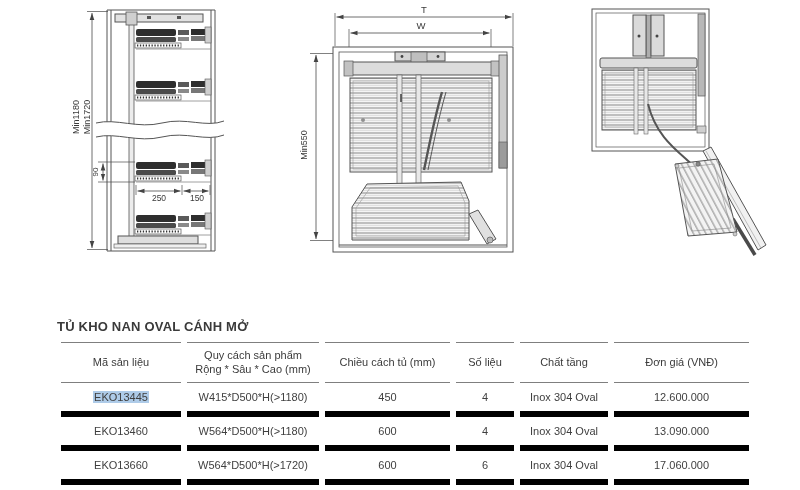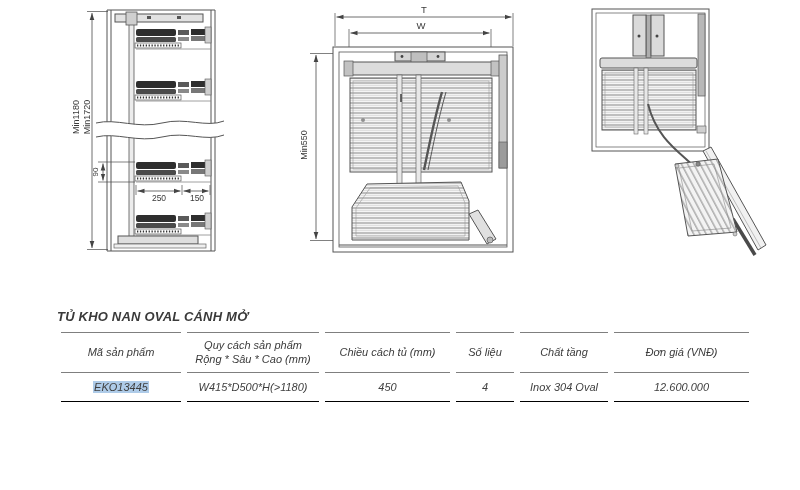--- a/index.html
+++ b/index.html
@@ -11,36 +11,36 @@
   .drawings{position:absolute;left:0;top:0;width:800px;height:275px;}
   .drawing{position:absolute;}
   .drawing text{font-family:"Liberation Sans","DejaVu Sans",sans-serif;fill:#3a3a3a;}
   #front-view{left:50px;top:2px;}
   #plan-view{left:283px;top:2px;}
   #open-view{left:585px;top:4px;}
   .dim{stroke:#4a4a4a;stroke-width:0.8;}
   .ext{stroke:#4a4a4a;stroke-width:0.7;}
   .ln{stroke:#555;fill:none;}
 
-  .section{position:absolute;left:55px;top:309px;width:702px;font-style:italic;}
+  .section{position:absolute;left:55px;top:319px;width:702px;}
   .section h2{
     margin:0 0 8px 2px;font-size:13px;font-weight:700;color:#3a3a3a;
     letter-spacing:0.2px;
   }
   table.spec{
     width:700px;border-collapse:separate;border-spacing:6px 0;
     font-size:11px;color:#3f3f3f;table-layout:fixed;
   }
   table.spec th{
     font-weight:400;font-size:11px;color:#3b3b3b;text-align:center;
     border-top:1px solid #7f7f7f;border-bottom:1px solid #7f7f7f;
     padding:5px 0;height:26px;vertical-align:middle;white-space:pre-line;line-height:1.3;
   }
   table.spec td{
-    text-align:center;border-bottom:1px solid #000000;
+    text-align:center;border-bottom:6px solid #000000;
     padding:0;height:28px;vertical-align:middle;
   }
   .sel{background:#aecbe8;padding:0 1px;}
 </style>
 </head>
 <body>
 
 <svg width="0" height="0" style="position:absolute" aria-hidden="true">
   <defs>
     <marker id="arE" markerWidth="9" markerHeight="7" refX="7" refY="3" orient="auto" markerUnits="userSpaceOnUse">
@@ -254,33 +254,49 @@
     <colgroup>
       <col style="width:120px">
         <col style="width:132px">
         <col style="width:125px">
       <col style="width:58px">
         <col style="width:88px">
         <col style="width:135px">
     </colgroup>
     <thead>
       <tr>
-        <th>Mã sản phẩm</th>
+        <th>Mã sản liệu</th>
         <th>Quy cách sản phẩm
 Rộng * Sâu * Cao (mm)</th>
         <th>Chiều cách tủ (mm)</th>
         <th>Số liệu</th>
         <th>Chất tầng</th>
         <th>Đơn giá (VNĐ)</th>
       </tr>
     </thead>
     <tbody>
       <tr>
         <td><span class="sel">EKO13445</span></td>
         <td>W415*D500*H(&gt;1180)</td>
         <td>450</td>
         <td>4</td>
         <td>Inox 304 Oval</td>
         <td>12.600.000</td>
       </tr>
+      <tr>
+        <td>EKO13460</td>
+        <td>W564*D500*H(&gt;1180)</td>
+        <td>600</td>
+        <td>4</td>
+        <td>Inox 304 Oval</td>
+        <td>13.090.000</td>
+      </tr>
+      <tr>
+        <td>EKO13660</td>
+        <td>W564*D500*H(&gt;1720)</td>
+        <td>600</td>
+        <td>6</td>
+        <td>Inox 304 Oval</td>
+        <td>17.060.000</td>
+      </tr>
     </tbody>
   </table>
 </div>
 
 </body></html>

